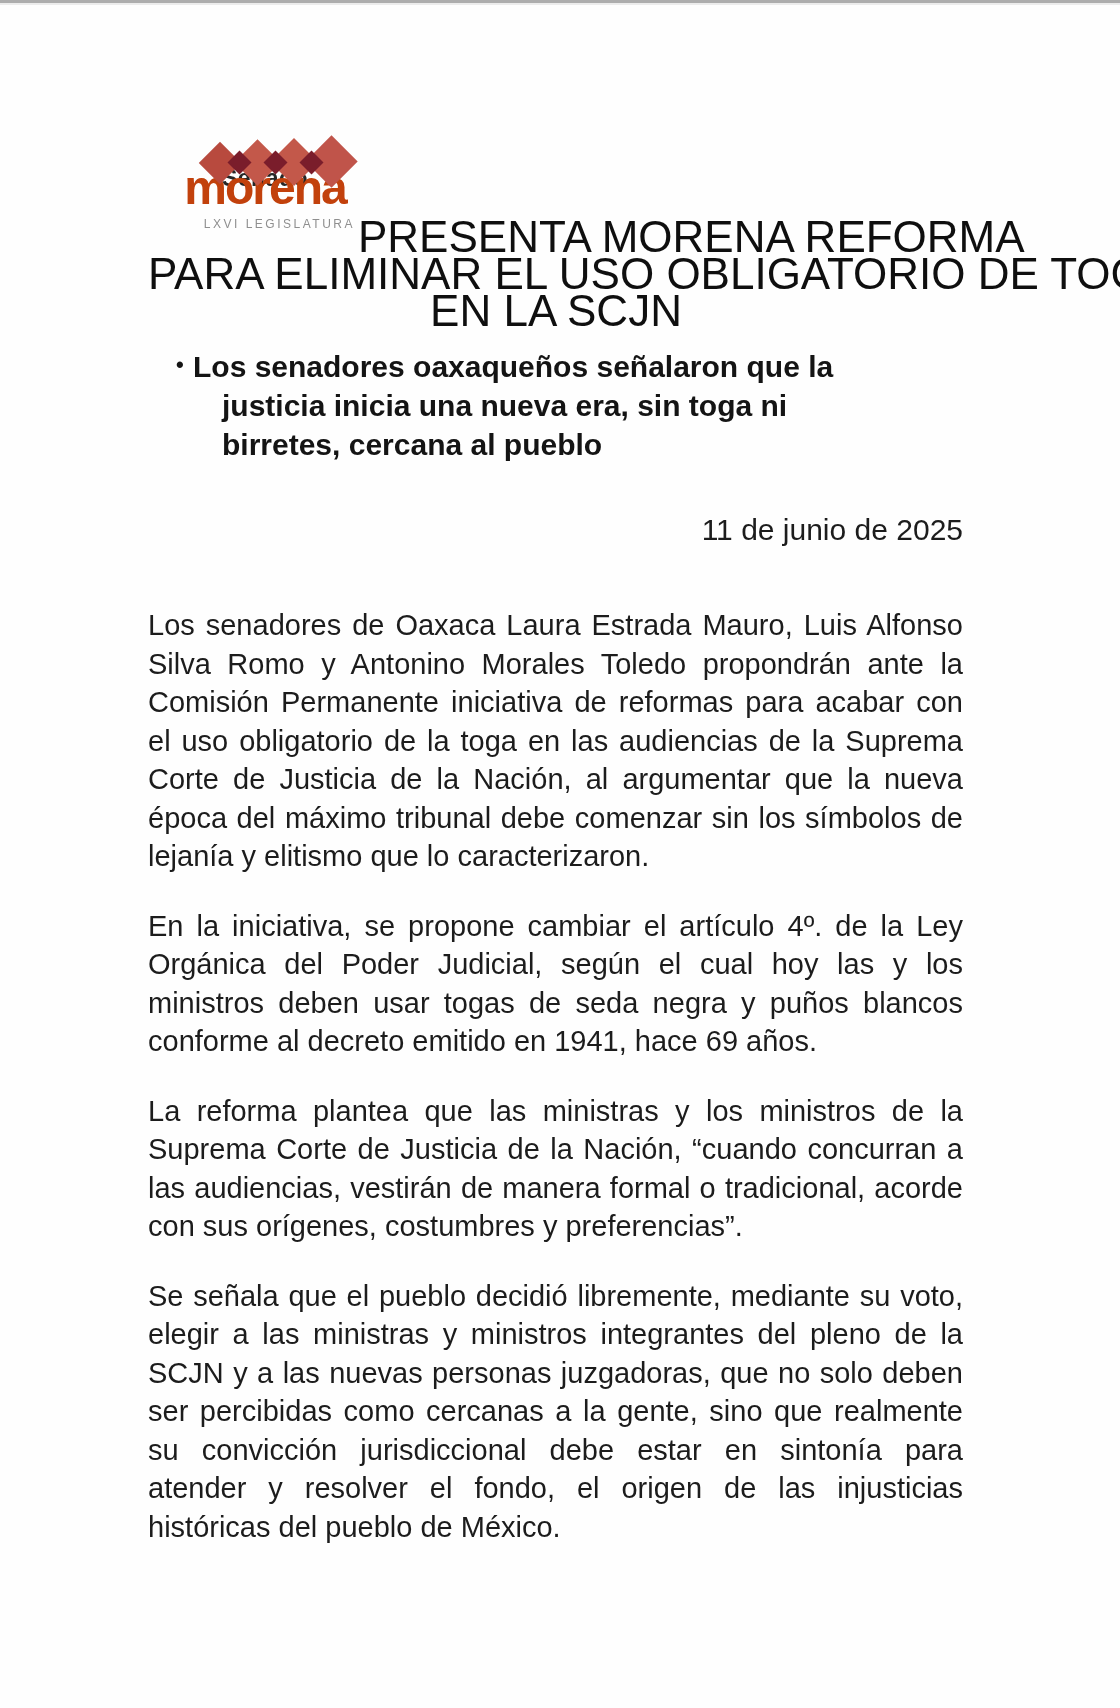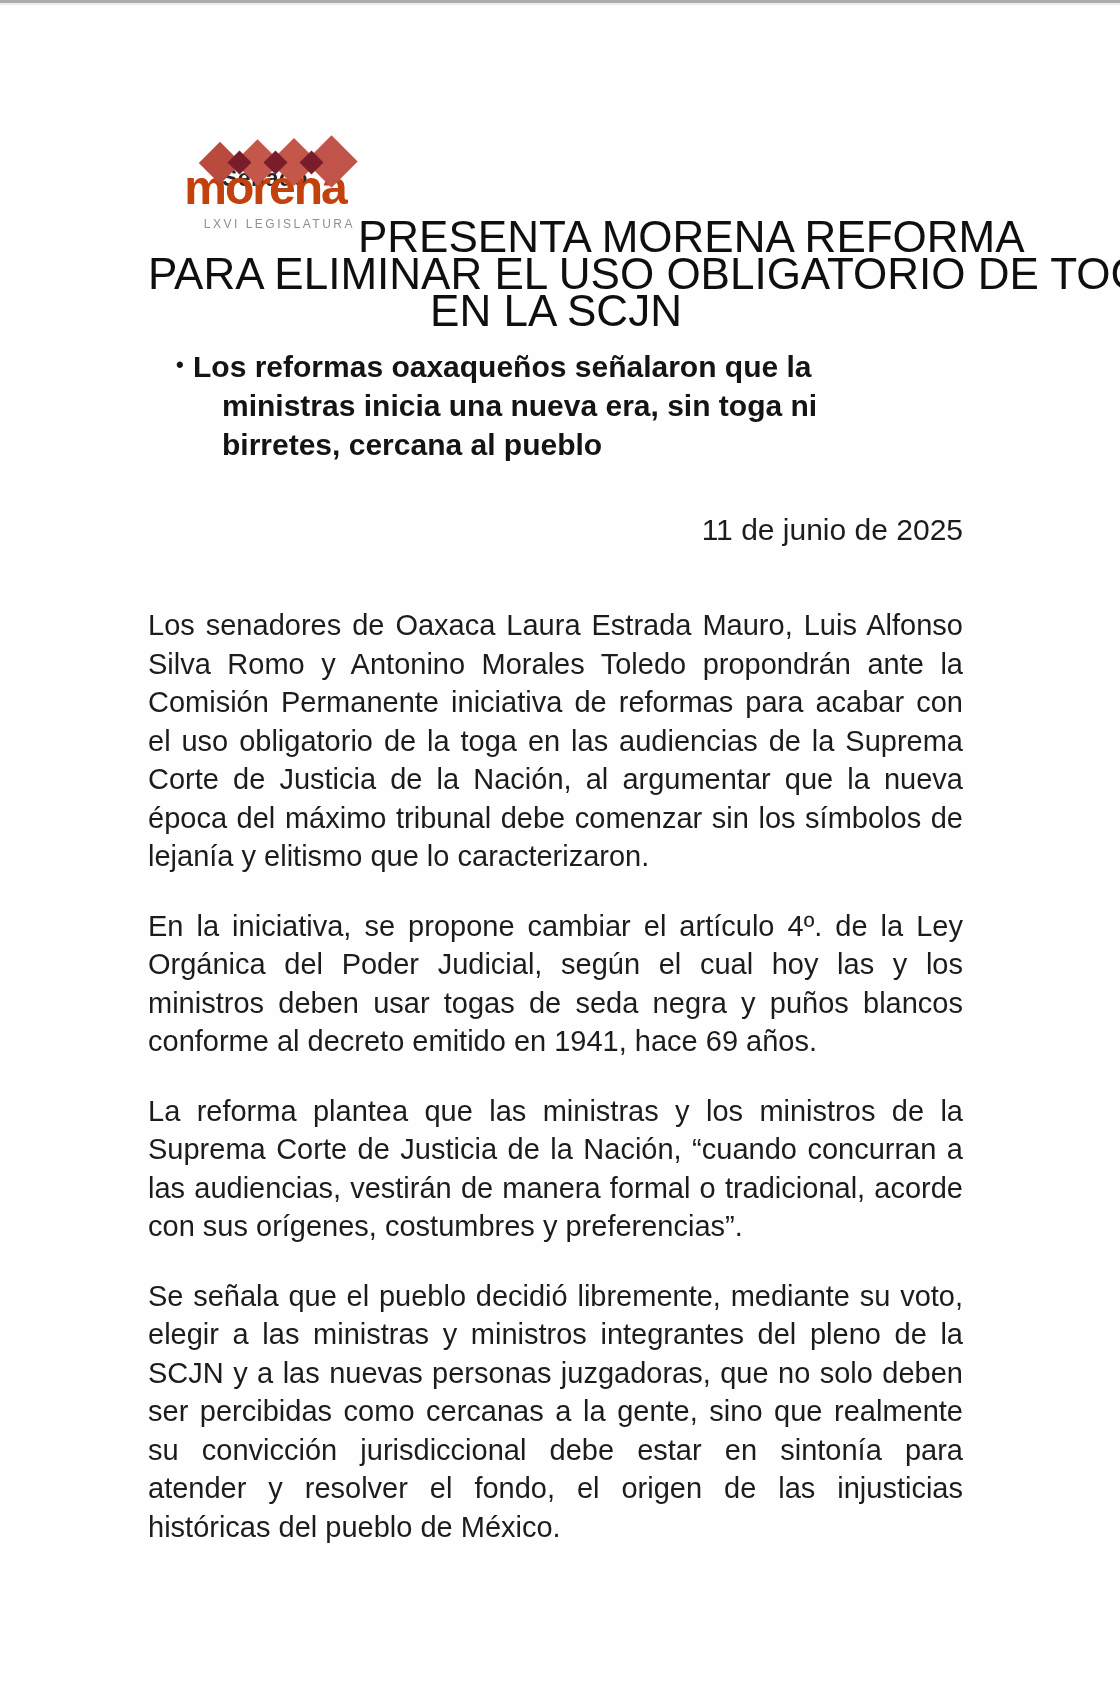--- a/index.html
+++ b/index.html
@@ -102,23 +102,23 @@
     <div class="logo-leg">LXVI LEGISLATURA</div>
   </div>
 
   <div class="title-line tl1">PRESENTA MORENA REFORMA</div>
   <div class="title-line tl3">EN LA SCJN</div>
   <div class="title-line tl2">PARA ELIMINAR EL USO OBLIGATORIO DE TOGA</div>
 
   <div class="subhead">
     <div class="sub-line1">
       <span class="sub-marker">•</span>
-      <span>Los reformas oaxaqueños señalaron que la</span>
+      <span>Los senadores oaxaqueños señalaron que la</span>
     </div>
-    <div class="sub-line2">ministras inicia una nueva era, sin toga ni</div>
+    <div class="sub-line2">justicia inicia una nueva era, sin toga ni</div>
     <div class="sub-line3">birretes, cercana al pueblo</div>
   </div>
 
   <div class="meta">
     <div class="meta-date">11 de junio de 2025</div>
   </div>
 
   <div class="body-text">
     <p>Los senadores de Oaxaca Laura Estrada Mauro, Luis Alfonso Silva Romo y Antonino Morales Toledo propondrán ante la Comisión Permanente iniciativa de reformas para acabar con el uso obligatorio de la toga en las audiencias de la Suprema Corte de Justicia de la Nación, al argumentar que la nueva época del máximo tribunal debe comenzar sin los símbolos de lejanía y elitismo que lo caracterizaron.</p>
     <p>En la iniciativa, se propone cambiar el artículo 4º. de la Ley Orgánica del Poder Judicial, según el cual hoy las y los ministros deben usar togas de seda negra y puños blancos conforme al decreto emitido en 1941, hace 69 años.</p>

